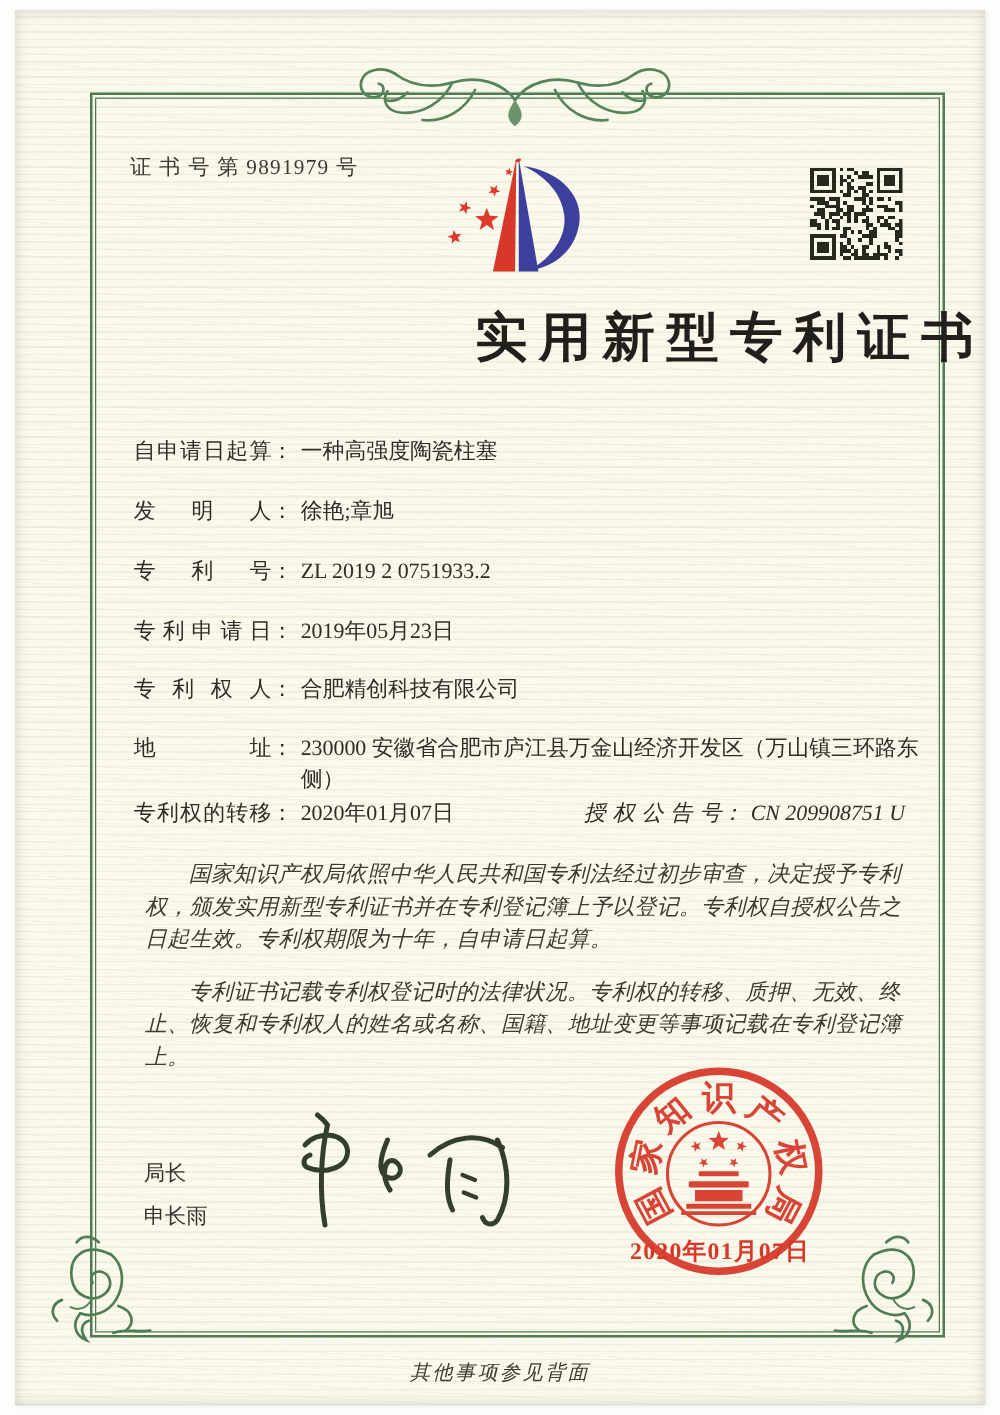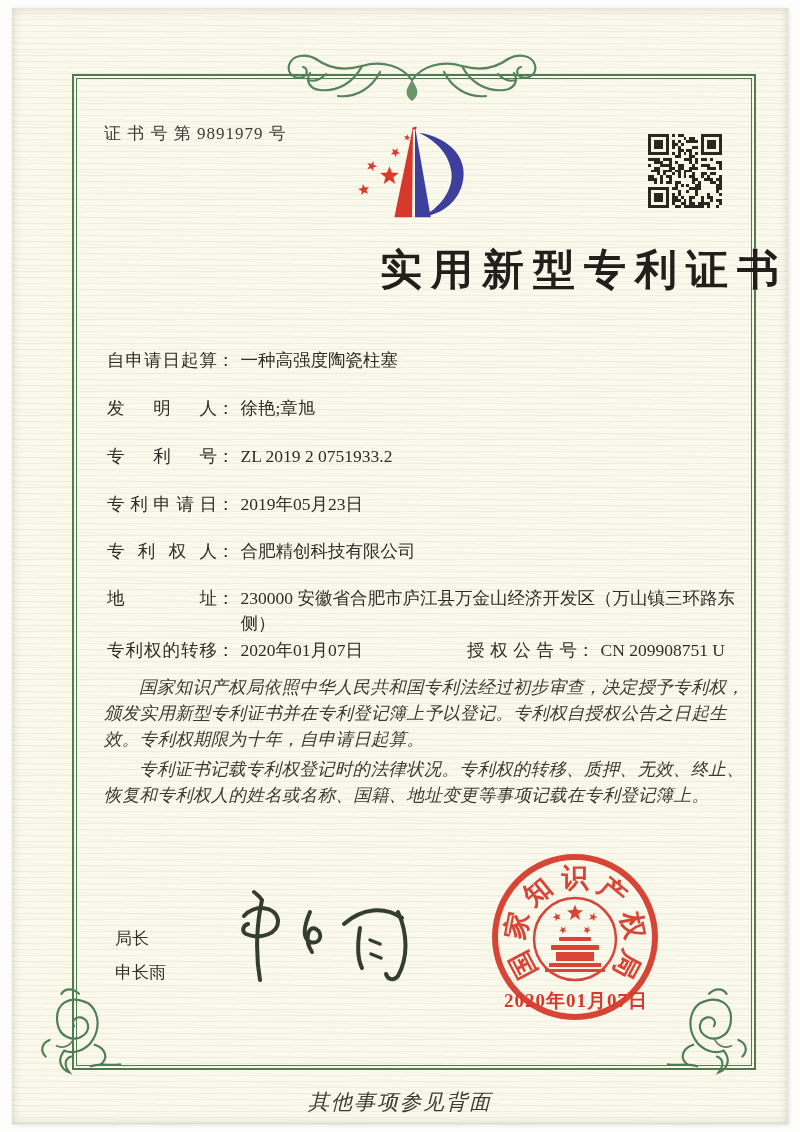--- a/index.html
+++ b/index.html
@@ -39,45 +39,45 @@
     position:absolute;left:95px;font-size:17.5px;color:#2e2c26;z-index:2;
     line-height:25px;white-space:nowrap;
   }
   .flabel{
     display:inline-block;width:110px;text-align:justify;text-align-last:justify;
     vertical-align:top;
   }
   .colon{vertical-align:top;}
   .fval{margin-left:6px;vertical-align:top;}
   .fval.wrap{display:inline-block;white-space:normal;width:505px;}
-  .grant2{position:absolute;left:360px;top:0;}
+  .grant2{position:absolute;left:360px;top:0;font-style:italic;}
   .bodytext{
     position:absolute;left:88px;top:662px;width:652px;z-index:2;
     font-size:17.5px;line-height:26px;color:#3c3a31;font-style:italic;
     letter-spacing:.3px;
   }
-  .bodytext p{margin:4px;text-indent:2em;}
+  .bodytext p{margin:16px;text-indent:2em;}
   .signer{
     position:absolute;left:103px;top:914px;z-index:2;
     font-family:"Liberation Sans","DejaVu Sans",sans-serif;
     font-size:17px;color:#33312c;line-height:34px;
   }
   .sig{position:absolute;left:212px;top:872px;width:210px;height:115px;z-index:2;}
   .seal{position:absolute;left:477px;top:843px;width:172px;height:172px;z-index:4;opacity:.93;}
   .seal-date{
     position:absolute;left:478px;top:980px;width:172px;text-align:center;z-index:5;
     color:var(--red,#d6382a);font-size:19px;letter-spacing:1px;font-weight:bold;
   }
   .pageinfo{
     position:absolute;left:0;top:1030px;width:100%;text-align:center;z-index:2;
     font-size:15px;color:#33312c;letter-spacing:2px;
   }
   .backnote{
     position:absolute;left:0;top:1080px;width:100%;text-align:center;z-index:2;
-    font-size:21px;color:#3c3a31;font-style:italic;letter-spacing:2px;
+    font-size:16px;color:#3c3a31;font-style:italic;letter-spacing:2px;
   }
 </style>
 </head>
 <body style="--green: #4e7b52; --red: #d6382a; --blue: #3d3f9d;">
 
 <div class="paper">
 
   <div class="frame"></div>
 
   <svg class="orn" style="left:250px;top:36px" width="300" height="72" viewBox="0 0 300 72">

